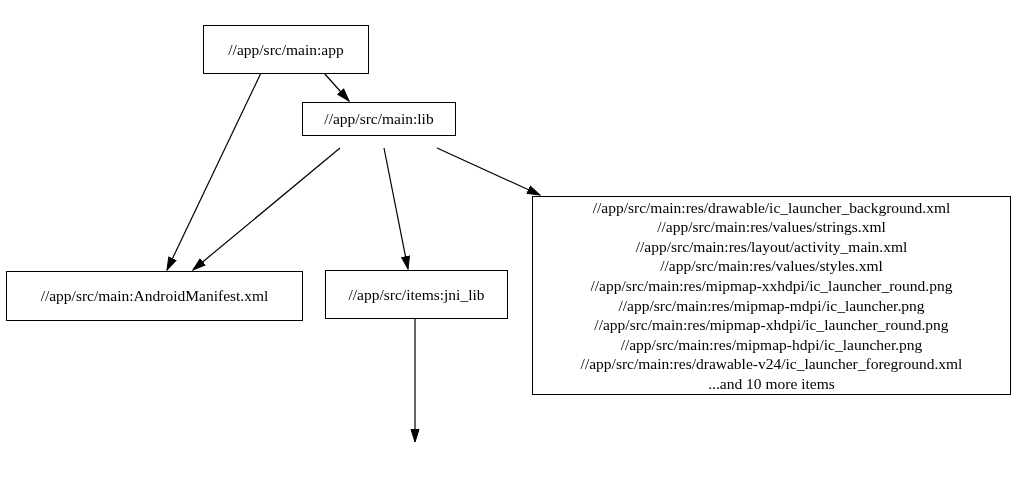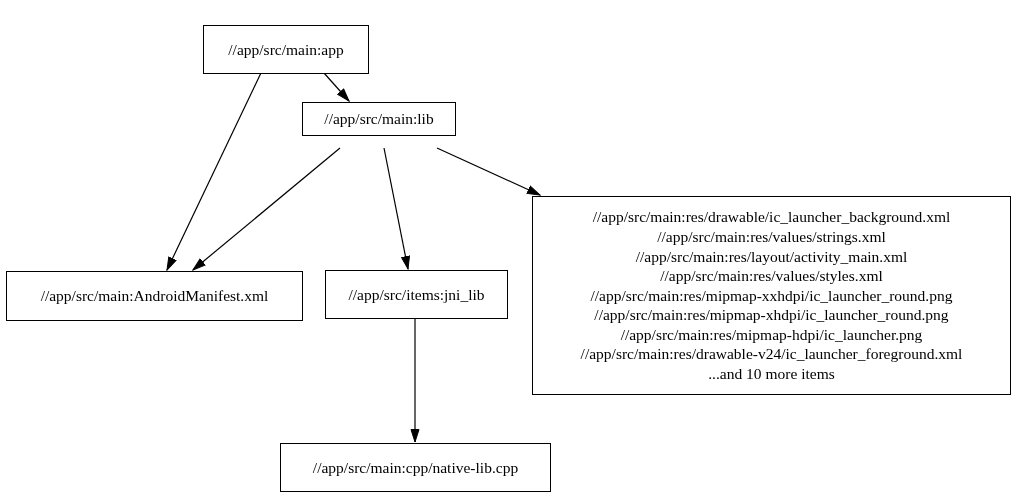--- a/index.html
+++ b/index.html
@@ -77,23 +77,21 @@
   <div class="node" id="node-jni-lib">
     <span>//app/src/items:jni_lib</span>
   </div>
 
   <div class="node multiline" id="node-res">
     <div>//app/src/main:res/drawable/ic_launcher_background.xml</div>
     <div>//app/src/main:res/values/strings.xml</div>
     <div>//app/src/main:res/layout/activity_main.xml</div>
     <div>//app/src/main:res/values/styles.xml</div>
     <div>//app/src/main:res/mipmap-xxhdpi/ic_launcher_round.png</div>
+    <div>//app/src/main:res/mipmap-mdpi/ic_launcher.png</div>
     <div>//app/src/main:res/mipmap-xhdpi/ic_launcher_round.png</div>
     <div>//app/src/main:res/mipmap-hdpi/ic_launcher.png</div>
     <div>//app/src/main:res/drawable-v24/ic_launcher_foreground.xml</div>
     <div>...and 10 more items</div>
   </div>
 
-  <div class="node" id="node-native">
-    <span>//app/src/main:cpp/native-lib.cpp</span>
-  </div>
 
 </div>
 
 </body></html>

